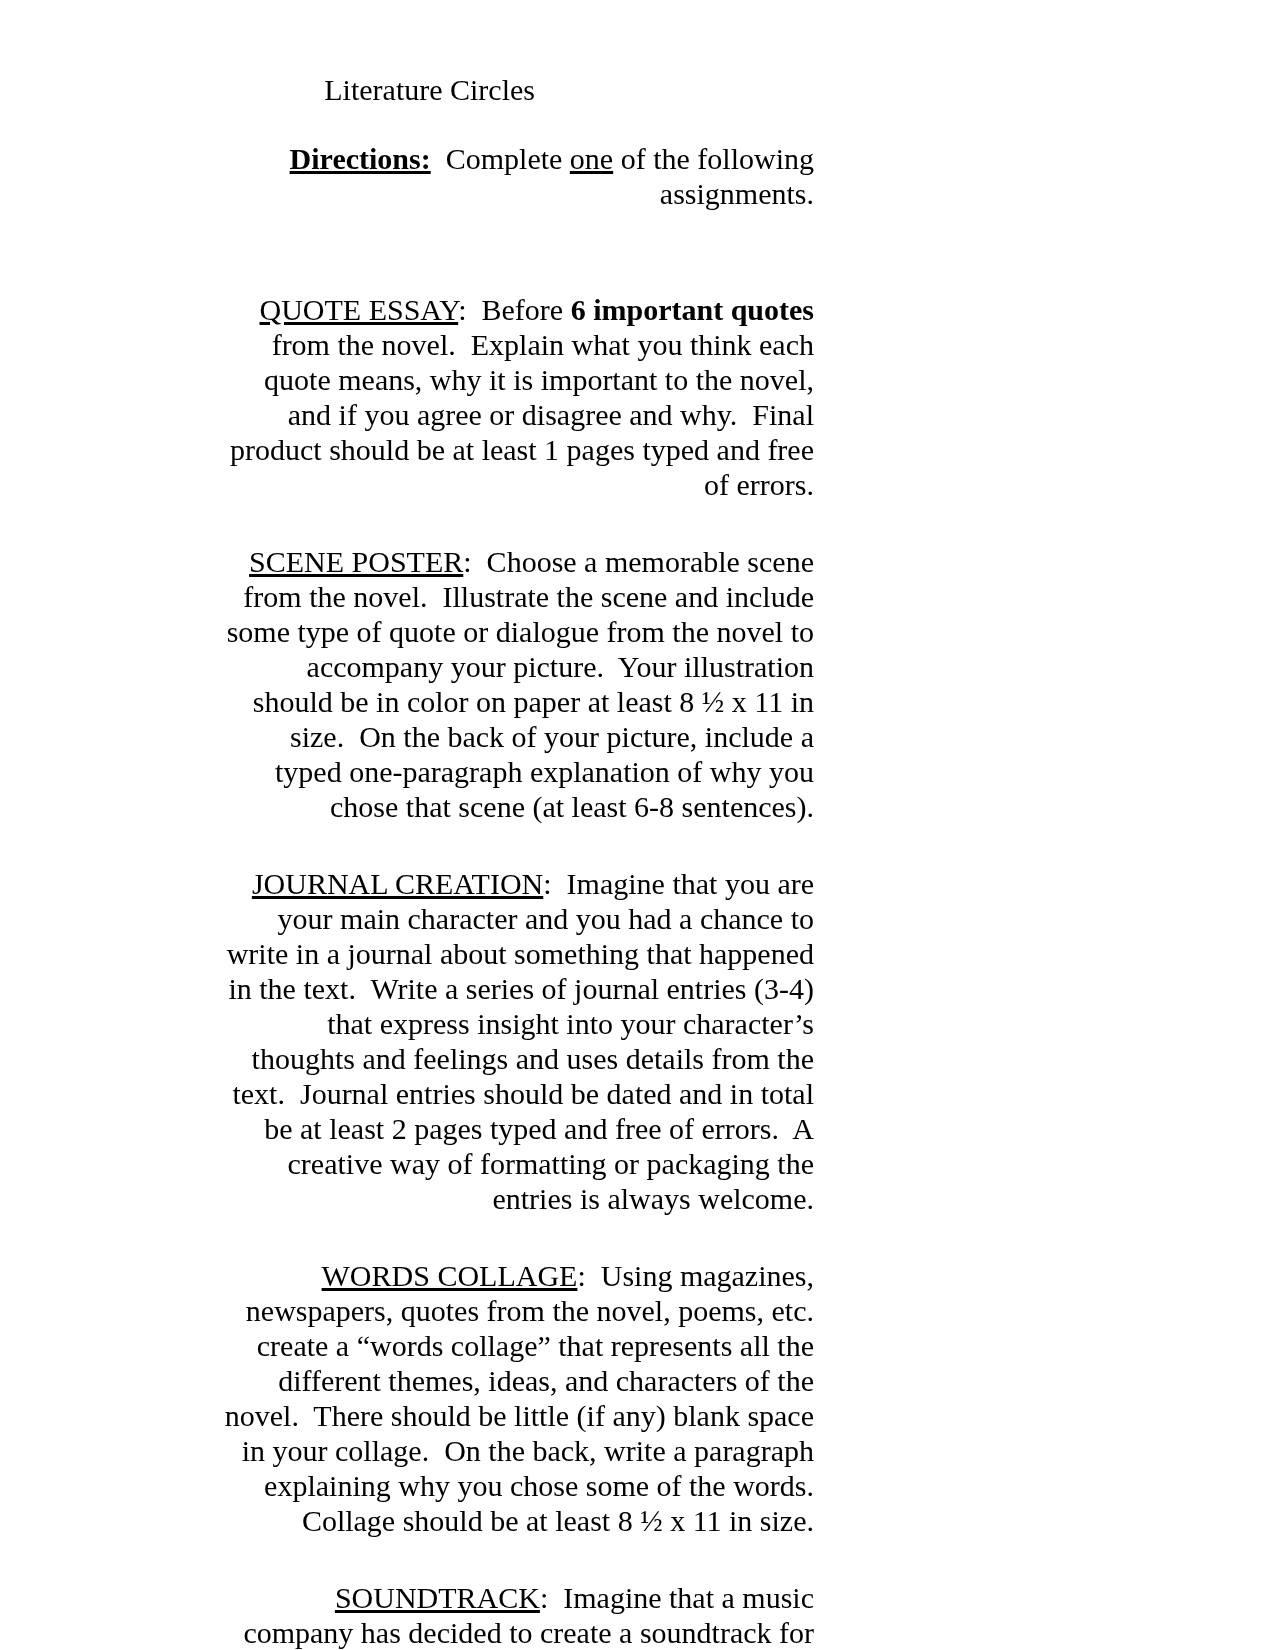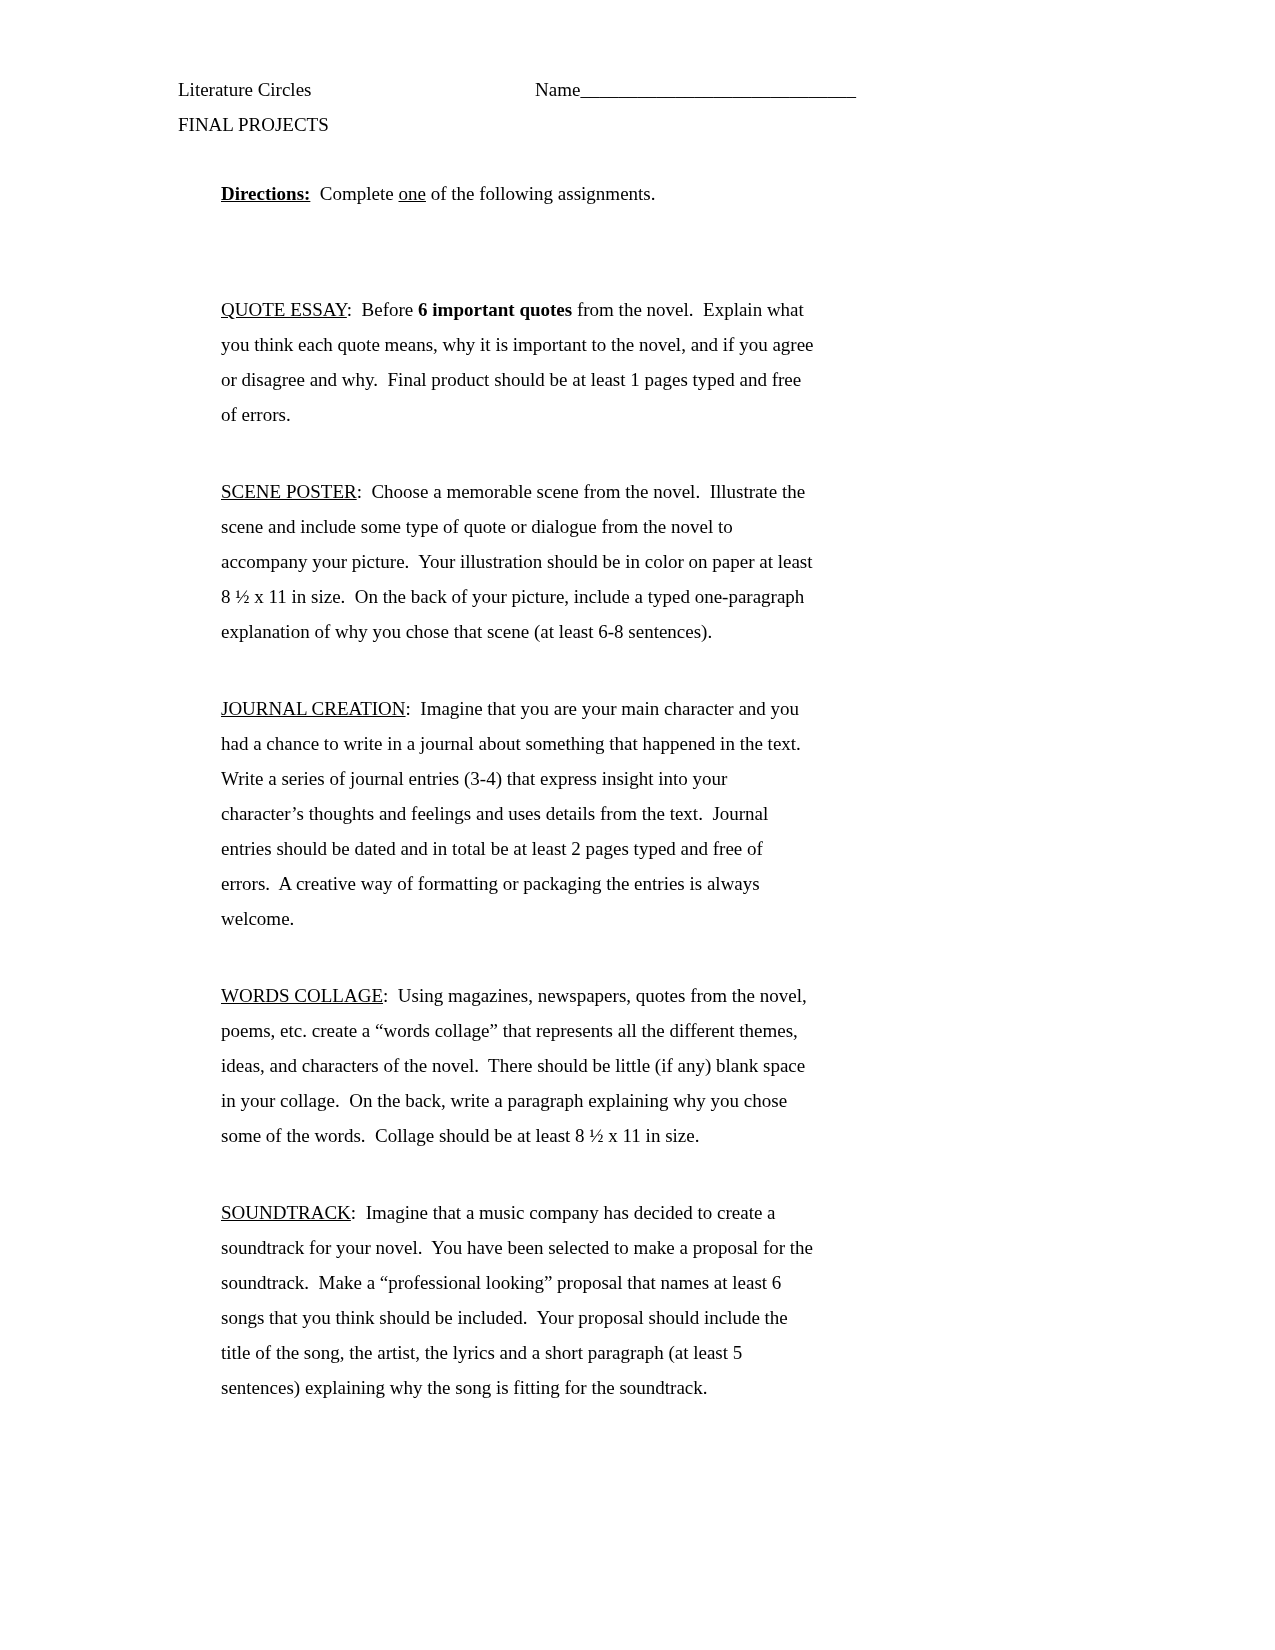--- a/index.html
+++ b/index.html
@@ -8,24 +8,25 @@
     background: #ffffff;
   }
   .page {
     position: relative;
     width: 1044px;
     height: 1650px;
     box-sizing: border-box;
     background: #ffffff;
     color: #000000;
     font-family: "Liberation Serif", "DejaVu Serif", serif;
-    font-size: 19px;
+    font-size: 30px;
     line-height: 35px;
     padding: 72px 230px 0 178px;
     overflow: hidden;
+    text-align: right;
   }
   p { margin: 0; }
   .pre { white-space: pre-wrap; margin-left: 43px; }
   .b { font-weight: bold; }
   .u { text-decoration: underline; }
   .heading {
     font-weight: normal;
     text-decoration: underline;
   }
   .hdr-row {
@@ -52,23 +53,21 @@
     margin-top: 56px;
   }
 </style>
 </head>
 <body>
 
 <div class="page">
 
   <div class="hdr-row">
     <span class="hdr-course">Literature Circles</span>
-    <span class="hdr-name"><span>Name</span><span>_____________________________</span></span>
   </div>
-  <p>FINAL PROJECTS</p>
 
   <p class="directions pre"><span class="b u">Directions:</span><span>  Complete </span><span class="u">one</span><span> of the following assignments.</span></p>
 
   <p class="section first pre"><span class="heading">QUOTE ESSAY</span><span><span>:  Before </span><span class="b">6 important quotes</span><span> from the novel.  Explain what you think each quote means, why it is important to the novel, and if you agree or disagree and why.  Final product should be at least 1 pages typed and free of errors.</span></span></p>
 
   <p class="section pre"><span class="heading">SCENE POSTER</span><span><span>:  Choose a memorable scene from the novel.  Illustrate the scene and include some type of quote or dialogue from the novel to accompany your picture.  Your illustration should be in color on paper at least 8 ½ x 11 in size.  On the back of your picture, include a typed one-paragraph explanation of why you chose that scene (at least 6-8 sentences).</span></span></p>
 
   <p class="section pre"><span class="heading">JOURNAL CREATION</span><span><span>:  Imagine that you are your main character and you had a chance to write in a journal about something that happened in the text.  Write a series of journal entries (3-4) that express insight into your character’s thoughts and feelings and uses details from the text.  Journal entries should be dated and in total be at least 2 pages typed and free of errors.  A creative way of formatting or packaging the entries is always welcome.</span></span></p>
 
   <p class="section pre"><span class="heading">WORDS COLLAGE</span><span><span>:  Using magazines, newspapers, quotes from the novel, poems, etc. create a “words collage” that represents all the different themes, ideas, and characters of the novel.  There should be little (if any) blank space in your collage.  On the back, write a paragraph explaining why you chose some of the words.  Collage should be at least 8 ½ x 11 in size.</span></span></p>

